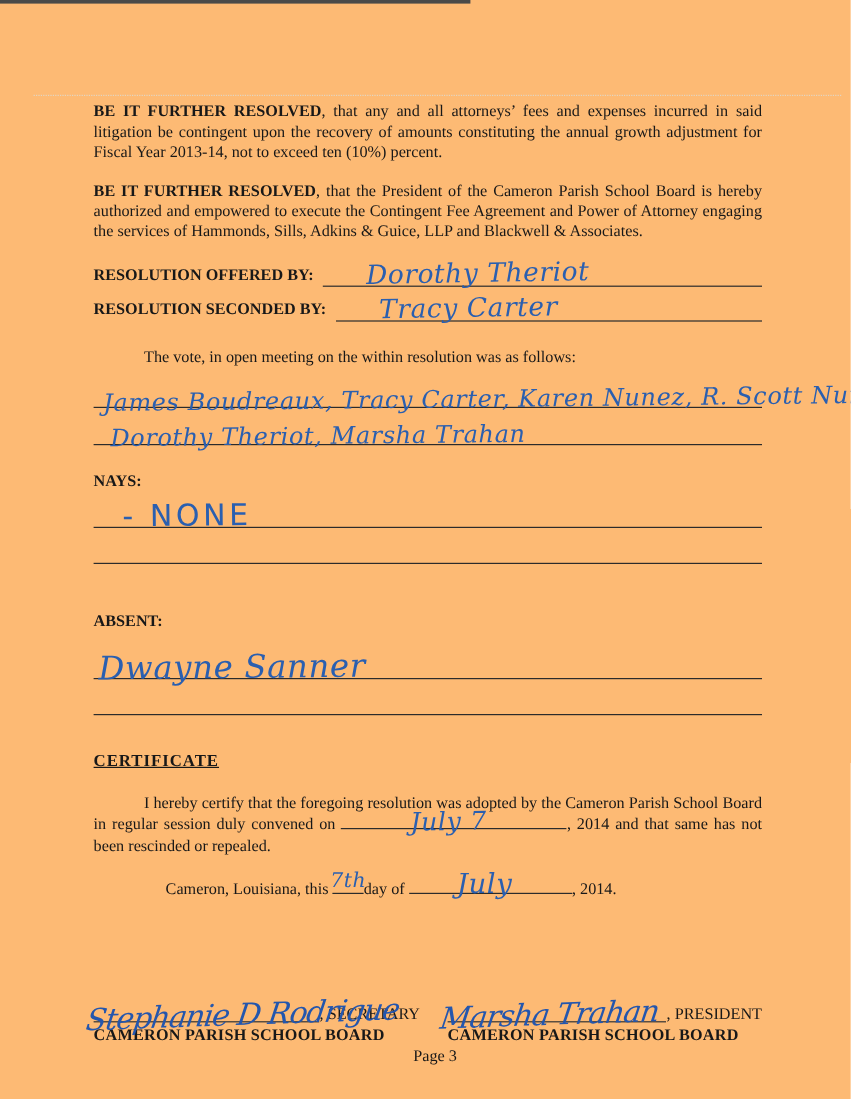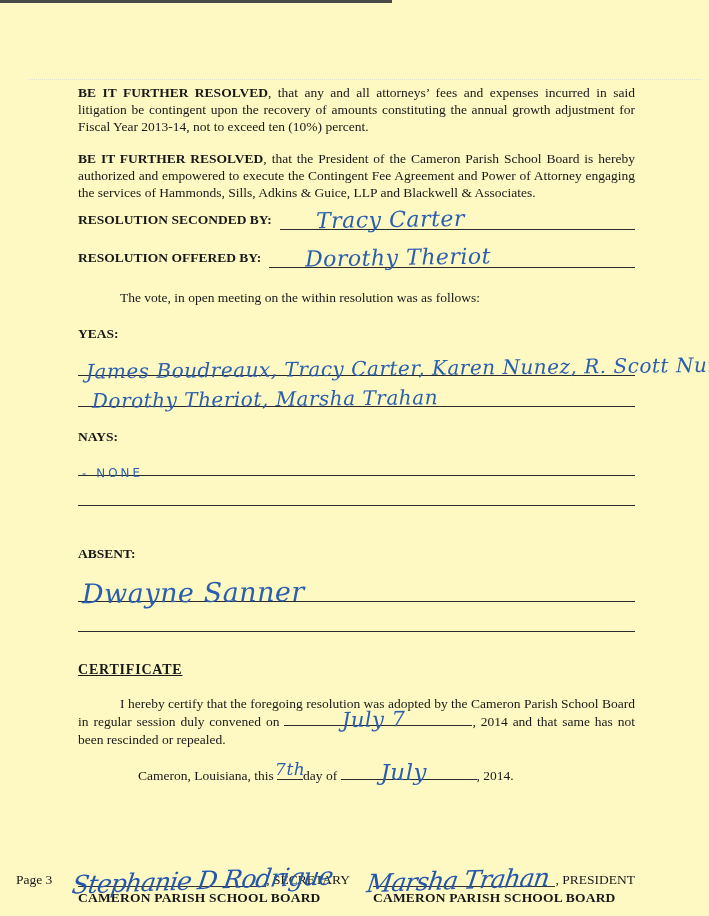--- a/index.html
+++ b/index.html
@@ -1,20 +1,20 @@
 <!DOCTYPE html>
 <html><head>
 <meta charset="utf-8">
 <style>
   * { margin:0; padding:0; box-sizing:border-box; }
   html,body { background:#ffffff; }
   .page {
     position:relative;
     width:709px; height:916px;
-    background:#fef9c3;
+    background:#fdba74;
     font-family:"Liberation Serif", serif;
     color:#181818;
     font-size:13.5px;
     overflow:hidden;
     padding:84px 74px 0 78px;
   }
   .scan-edge {
     position:absolute; top:0; left:0; width:392px; height:3px;
     background:#4a4a48;
   }
@@ -48,21 +48,21 @@
   .section-label { font-weight:bold; }
   .yeas-label { margin-top:20px; }
   .hw-line { position:relative; border-bottom:1.6px solid #2b2b2b; }
   .hw-line .hw { position:absolute; left:8px; bottom:-5px; font-size:20px; transform:rotate(-.6deg); }
   .yeas-1 { height:34px; }
   .yeas-2 { height:31px; }
   .yeas-2 .hw { left:14px; }
 
   .nays-label { margin-top:22px; }
   .nays-line { height:31px; }
-  .nays-line .hw { font-size:12px; letter-spacing:3px; left:4px; font-style:normal; font-family:"DejaVu Sans", sans-serif; }
+  .nays-line .hw { font-size:25px; letter-spacing:3px; left:24px; font-style:normal; font-family:"DejaVu Sans", sans-serif; }
   .blank-line { border-bottom:1.6px solid #2b2b2b; height:30px; }
 
   .absent-label { margin-top:40px; }
   .absent-line { height:40px; }
   .absent-line .hw { font-size:27px; left:4px; bottom:-7px; }
 
   .cert-title-wrap { text-align:left; margin-top:30px; }
   .cert-title { font-weight:bold; text-decoration:underline; letter-spacing:.8px; font-size:14px; }
 
   .cert-par { margin-top:17px; text-align:justify; text-indent:42px; line-height:18px; }
@@ -89,51 +89,50 @@
     font-family:"DejaVu Serif", serif; font-style:italic;
     color:#2456ad; font-size:25px; white-space:nowrap;
     transform:rotate(-2deg) skewX(-10deg);
     letter-spacing:-1px;
   }
   .sig-title { font-weight:normal; white-space:nowrap; line-height:15px;margin-top:48px; }
   .sig-org { font-weight:bold; margin-top:3px; letter-spacing:.2px; }
 
   .page-number {
     position:absolute; left:16px; right:0; bottom:28px;
-    text-align:left; font-size:13.5px;
+    text-align:center; font-size:13.5px;
   }
 </style>
 </head>
 <body>
 
 <div class="page">
   <div class="scan-edge"></div>
   <div class="scan-dots"></div>
 
   <p class="body-par"><b>BE IT FURTHER RESOLVED</b><span>, that any and all attorneys’ fees and expenses incurred in said litigation be contingent upon the recovery of amounts constituting the annual growth adjustment for Fiscal Year 2013-14, not to exceed ten (10%) percent.</span></p>
 
   <p class="body-par par-gap"><b>BE IT FURTHER RESOLVED</b><span>, that the President of the Cameron Parish School Board is hereby authorized and empowered to execute the Contingent Fee Agreement and Power of Attorney engaging the services of Hammonds, Sills, Adkins &amp; Guice, LLP and Blackwell &amp; Associates.</span></p>
 
+  <div class="res-row first">
+    <span class="res-label">RESOLUTION OFFERED BY:</span>
+    <span class="res-line">
+        <span class="hw">Dorothy Theriot</span>
+      </span>
+  </div>
+
   <div class="res-row second">
     <span class="res-label">RESOLUTION SECONDED BY:</span>
     <span class="res-line">
         <span class="hw">Tracy Carter</span>
       </span>
   </div>
 
-  <div class="res-row first">
-    <span class="res-label">RESOLUTION OFFERED BY:</span>
-    <span class="res-line">
-        <span class="hw">Dorothy Theriot</span>
-      </span>
-  </div>
-
   <p class="vote-intro">The vote, in open meeting on the within resolution was as follows:</p>
 
-  <div class="section-label yeas-label">YEAS:</div>
   <div class="hw-line yeas-1">
       <span class="hw">James Boudreaux, Tracy Carter, Karen Nunez, R. Scott Nunez,</span>
     </div>
   <div class="hw-line yeas-2">
       <span class="hw">Dorothy Theriot, Marsha Trahan</span>
     </div>
 
   <div class="section-label nays-label">NAYS:</div>
   <div class="hw-line nays-line">
       <span class="hw">- NONE</span>

